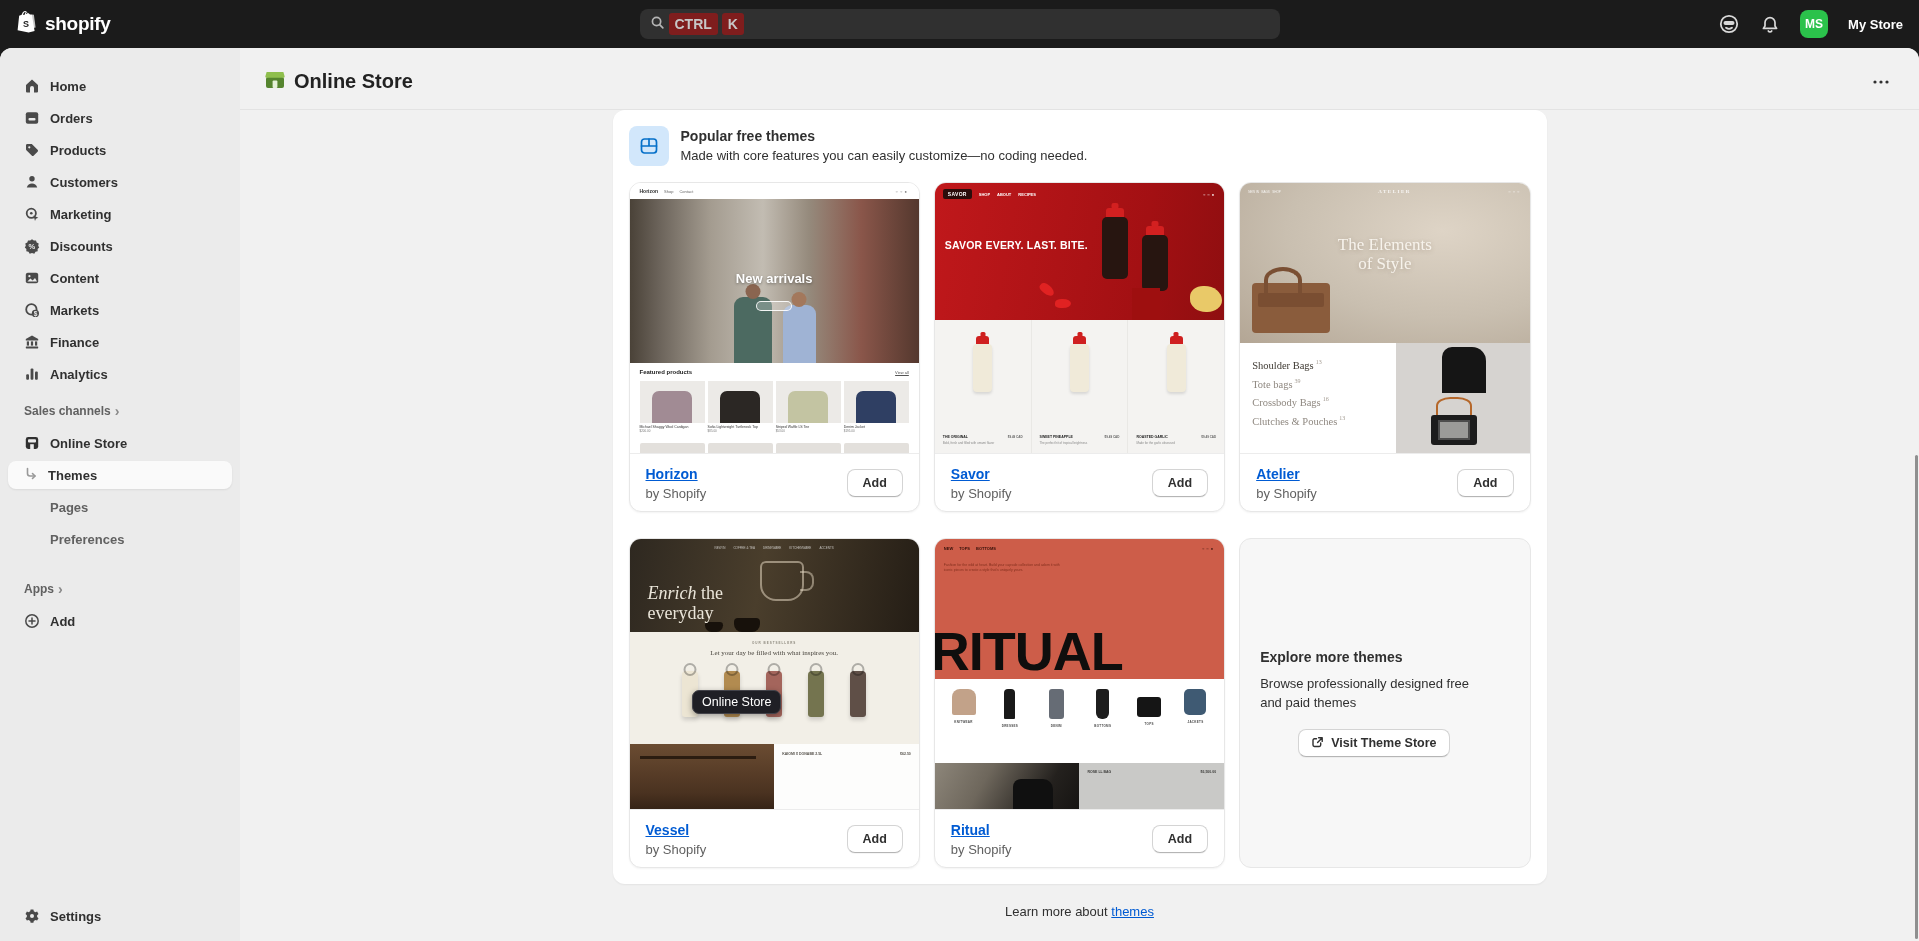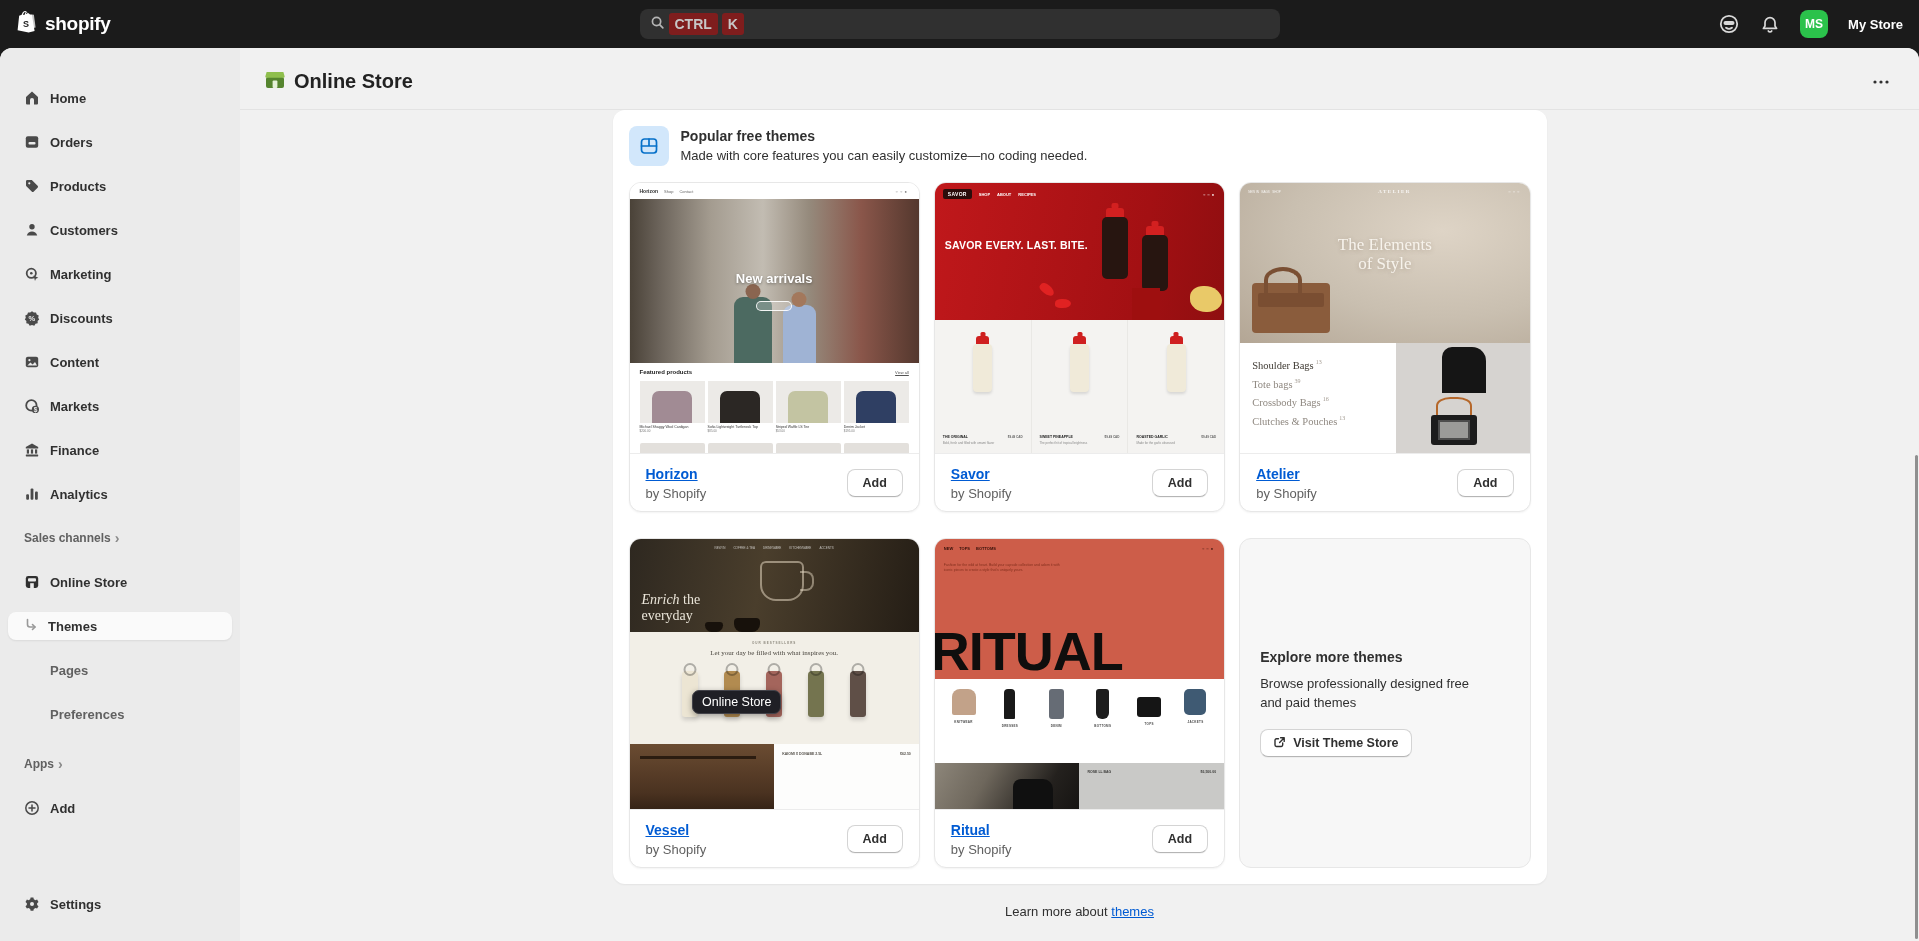--- a/index.html
+++ b/index.html
@@ -28,21 +28,21 @@
   .avatar { width: 28px; height: 28px; border-radius: 8px; background: #2bc24b; color: #fff;
             font-size: 12px; font-weight: 700; display: flex; align-items: center; justify-content: center; }
   .store-name { color: #fff; font-size: 13px; font-weight: 700; margin-left: -10px; }
 
   
   .frame { position: absolute; top: 48px; left: 0; right: 0; height: 893px;
            border-radius: 12px 12px 0 0; overflow: hidden; display: flex; background: #f1f1f1; }
 
   
   .sidebar { width: 240px; background: #ebebeb; flex: none; padding-top: 20px; position: relative; }
-  .nav-item { height: 28px; margin: 16px 8px; padding: 0 8px 0 16px; display: flex; align-items: center; gap: 10px;
+  .nav-item { height: 28px; margin: 4px 8px; padding: 0 8px 0 16px; display: flex; align-items: center; gap: 10px;
               border-radius: 8px; font-size: 13px; font-weight: 600; color: #303030; cursor: default; }
   .nav-item .ic { width: 16px; height: 16px; flex: none; display: flex; }
   .nav-sub { padding-left: 42px; color: #616161; }
   .nav-head { height: 28px; margin: 0 8px; padding: 0 8px 0 16px; display: flex; align-items: center; gap: 4px;
               font-size: 12px; font-weight: 600; color: #616161; text-align: center; }
   .nav-head .chev { font-size: 14px; line-height: 1; color: #8a8a8a; }
   .active-pill { background: #fafafa; box-shadow: 0 1px 2px rgba(0,0,0,.08); color: #303030; }
   .settings-row { position: absolute; bottom: 7px; left: 0; right: 0; }
 
   
@@ -151,21 +151,21 @@
 
   
   .vs-hero { height: 93px; position: relative; overflow: hidden;
     background: linear-gradient(100deg,#2e2820,#4a3e2c 45%,#241d15 100%); }
   .vs-nav { display: flex; justify-content: center; gap: 8px; padding-top: 7px; color: rgba(255,255,255,.65); }
   .vs-carafe { position: absolute; top: 22px; left: 45%; width: 44px; height: 40px;
                border: 2px solid rgba(225,214,192,.55); border-radius: 6px 6px 16px 16px; }
   .vs-carafe::after { content:""; position: absolute; right: -12px; top: 8px; width: 12px; height: 16px;
                       border: 2px solid rgba(225,214,192,.5); border-left: none; border-radius: 0 8px 8px 0; }
   .vs-cup { position: absolute; bottom: 0; width: 26px; height: 14px; background: #17110b; border-radius: 4px 4px 8px 8px; }
-  .vs-heading { position: absolute; left: 12px; bottom: 8px; color: #eae5d9; font-size: 14px; line-height: 1.15; }
+  .vs-heading { position: absolute; left: 18px; bottom: 8px; color: #eae5d9; font-size: 18px; line-height: 1.15; }
   .vs-mid { height: 112px; background: #f2efe7; text-align: center; position: relative; }
   .vs-caption { padding-top: 9px; letter-spacing: 1px; color: #8c887d; font-weight: 700; }
   .vs-line { color: #4a463f; margin-top: 4px; }
   .vs-bottles { display: flex; justify-content: center; gap: 26px; margin-top: 14px; }
   .vs-bottle { width: 16px; height: 46px; border-radius: 4px 4px 3px 3px; position: relative;
                box-shadow: 0 3px 4px rgba(0,0,0,.15); }
   .vs-bottle::before { content:""; position: absolute; top: -8px; left: 50%; transform: translateX(-50%);
                        width: 9px; height: 9px; border: 2.5px solid rgba(0,0,0,.28); border-radius: 50%; }
   .vs-bottom { height: 70px; display: flex; }
   .vs-wood { width: 50%; background: linear-gradient(180deg,#6b4c32,#4a3220 70%,#2f1f13); position: relative; }
@@ -190,21 +190,21 @@
   .rt-meta { display: flex; justify-content: space-between; color: #3c3c3a; font-weight: 700; }
 
   
   .explore-card { height: 330px; border: 1px solid #e7e7e7; border-radius: 12px; background: #f7f7f7;
                   display: flex; flex-direction: column; justify-content: center; padding: 0 20px; }
   .explore-title { font-size: 14px; font-weight: 700; color: #303030; }
   .explore-desc { font-size: 13px; color: #303030; line-height: 1.45; margin-top: 10px; width: 210px; }
   .visit-btn { margin-top: 16px; align-self: flex-start; display: inline-flex; align-items: center; gap: 7px;
                background: #fff; border: 1px solid #d4d4d4; border-bottom-color: #b5b5b5; border-radius: 8px;
                padding: 6px 12px; font-size: 12.5px; font-weight: 600; color: #303030; font-family: inherit;
-               cursor: pointer; box-shadow: 0 1px 0 rgba(0,0,0,.04); }
+               cursor: pointer; box-shadow: 0 1px 0 rgba(0,0,0,.04); margin-left: 38px; }
 
   
   .hover-tooltip { position: absolute; left: 692px; top: 690px; z-index: 50; background: #1f1f25;
                    border: 1px solid #43434a; color: #fff; font-size: 12.5px; padding: 4px 9px;
                    border-radius: 7px; box-shadow: 0 2px 6px rgba(0,0,0,.35); }
   .learn-more { text-align: center; margin-top: 20px; font-size: 13px; color: #303030; }
   .learn-more a { color: #005bd3; text-decoration: underline; cursor: pointer; }
   .scroll-thumb { position: absolute; right: 1px; top: 455px; width: 3px; height: 484px;
                   background: #8f8f8f; border-radius: 2px; }
 </style>

